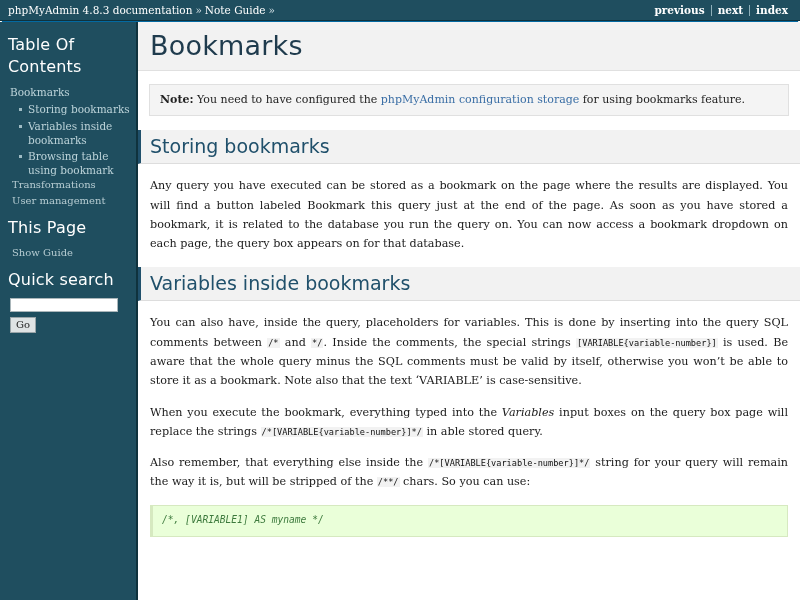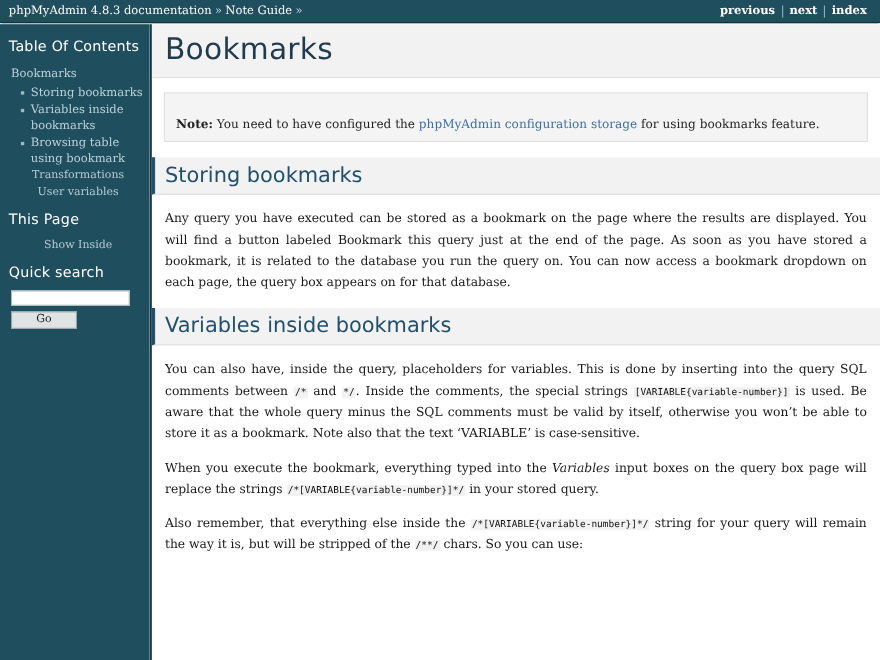--- a/index.html
+++ b/index.html
@@ -8,21 +8,21 @@
     width: 800px;
     height: 600px;
     overflow: hidden;
     background: #ffffff;
     font-family: "DejaVu Serif", serif;
   }
   #page {
     position: relative;
     width: 800px;
     height: 600px;
-    background: #fde047;
+    background: #0369a1;
     border-radius: 32px;
   }
 
   
   .related-bar {
     height: 21px;
     background: #1f4e5f;
     border-bottom: 1px solid #0f323d;
     display: flex;
     align-items: center;
@@ -67,21 +67,21 @@
     background: #1f4e5f;
     color: #dfe9ec;
     padding: 8px 6px 10px 8px;
     box-sizing: border-box;
     overflow: hidden;
     font-size: 10.5px;
     line-height: 1.35;
   }
   .sb-head {
     font-family: "DejaVu Sans", sans-serif;
-    font-size: 13px;
+    font-size: 16px;
     color: #ffffff;
     font-weight: normal;
     margin: 4px 0 7px 0;
     letter-spacing: 0.2px;
   }
   .sb-head.tight { margin-top: 10px; }
   .toc-root {
     margin: 0 0 0 2px;
     padding: 0;
     list-style: none;
@@ -113,21 +113,20 @@
   .toc-sub a {
     color: #bcd3d9;
     text-decoration: none;
   }
   .sb-topic-link {
     display: block;
     color: #b6ccd2;
     text-decoration: none;
     margin: 0 0 2px 4px;
     font-size: 10px;
-    text-align: center;
   }
   .search-form {
     margin-top: 6px;
     margin-left: 2px;
   }
   .search-input {
     width: 108px;
     height: 14px;
     border: 1px solid #aab6ba;
     background: #ffffff;
@@ -138,21 +137,21 @@
     display: block;
   }
   .search-go {
     margin-top: 5px;
     display: inline-block;
     background: #dfe3e4;
     border: 1px solid #9aa5a9;
     color: #1a1a1a;
     font-family: "DejaVu Serif", serif;
     font-size: 10px;
-    padding: 1px 22px;
+    padding: 1px 5px;
     line-height: 1.2;
     cursor: pointer;
   }
 
   
   .main-col {
     flex: 1;
     background: #ffffff;
     border-left: 2px solid #0f323d;
     overflow: hidden;
@@ -180,21 +179,21 @@
     background: #f2f2f2;
     border-bottom: 1px solid #dddddd;
     border-left: 3px solid #20506b;
     margin: 0;
     padding: 5px 0 6px 9px;
   }
   .note-box {
     margin: 13px 11px 0 11px;
     background: #f4f4f4;
     border: 1px solid #e0e0e0;
-    padding: 20px 10px 8px 10px;
+    padding: 7px 10px 8px 10px;
     font-size: 11px;
     color: #222222;
     line-height: 1.4;
   }
   .note-label { font-weight: bold; }
   .note-box a { color: #3a6ea5; text-decoration: none; }
   .sect-wrap { margin-top: 14px; }
   p.para {
     margin: 12px 12px 0 12px;
     font-size: 11.2px;
@@ -266,24 +265,24 @@
             </li>
             <li>
               <a href="#">Browsing table using bookmark</a>
             </li>
           </ul>
         </li>
       </ul>
 
       <a class="sb-topic-link" href="#">Transformations</a>
 
-      <a class="sb-topic-link" href="#">User variables</a>
+      <a class="sb-topic-link" href="#">User management</a>
 
       <h4 class="sb-head tight">This Page</h4>
-      <a class="sb-topic-link" href="#">Show Inside</a>
+      <a class="sb-topic-link" href="#">Show Guide</a>
 
       <h4 class="sb-head tight">Quick search</h4>
       <div class="search-form">
         <input class="search-input" type="text" placeholder="" style="">
         <button class="search-go" type="button">Go</button>
       </div>
 
     </div>
 
     <div class="main-col">
@@ -315,30 +314,31 @@
             <span>is used. Be aware that the whole query minus the SQL comments must be valid by itself, otherwise you won’t be able to store it as a bookmark. Note also that the text</span>
             <span class="qmark">‘VARIABLE’</span>
             <span>is case-sensitive.</span>
           </p>
 
           <p class="para">
             <span>When you execute the bookmark, everything typed into the</span>
             <em class="ital">Variables</em>
             <span>input boxes on the query box page will replace the strings</span>
             <code class="inline">/*[VARIABLE{variable-number}]*/</code>
-            <span>in your stored query.</span>
+            <span>in able stored query.</span>
           </p>
 
           <p class="para">
             <span>Also remember, that everything else inside the</span>
             <code class="inline">/*[VARIABLE{variable-number}]*/</code>
             <span>string for your query will remain the way it is, but will be stripped of the</span>
             <code class="inline">/**/</code>
             <span>chars. So you can use:</span>
           </p>
 
+          <pre class="code-block">/*, [VARIABLE1] AS myname */</pre>
         </div>
 
       </div>
     </div>
 
   </div>
 </div>
 
 </body></html>

